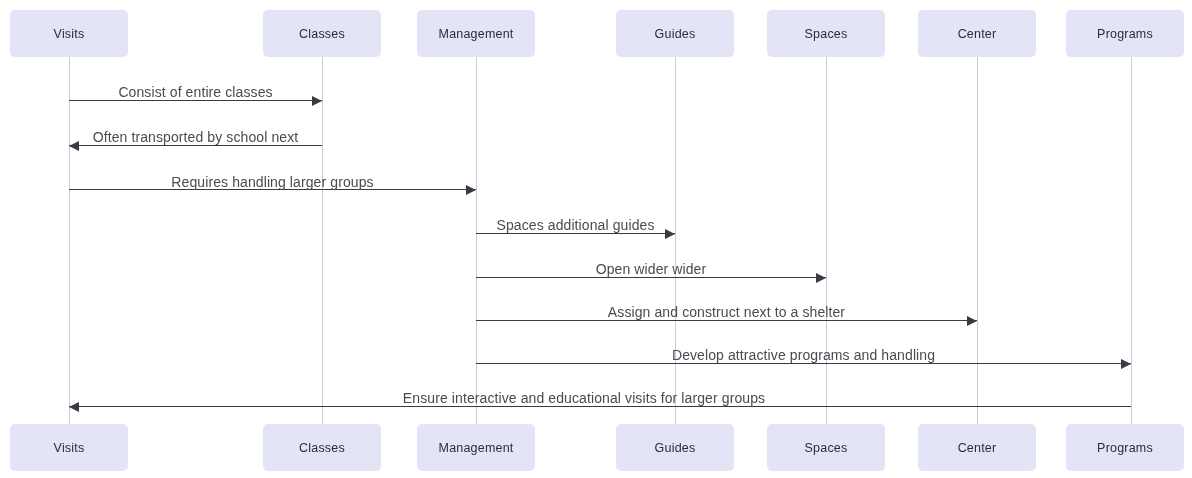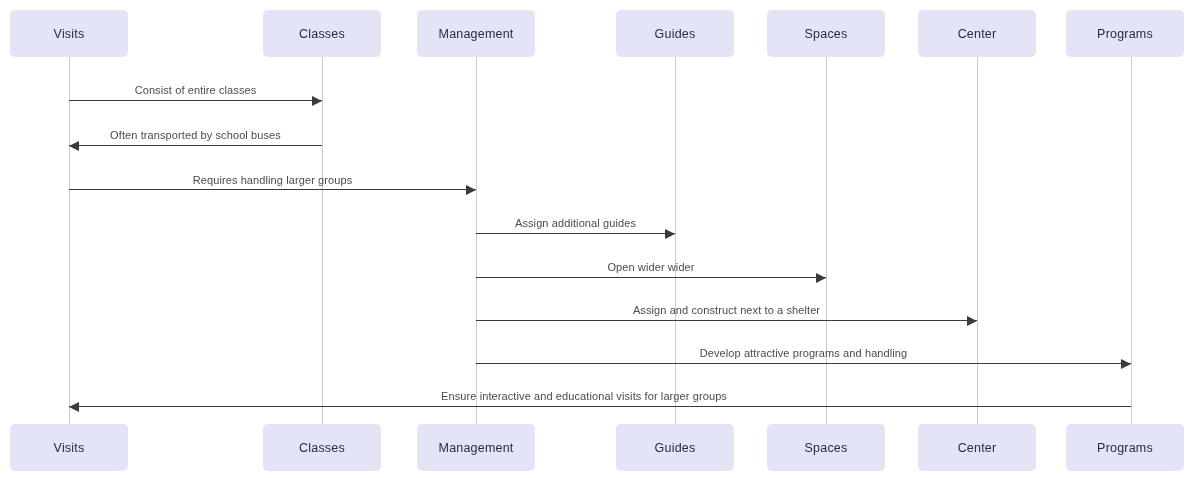--- a/index.html
+++ b/index.html
@@ -38,21 +38,21 @@
   .arrowhead{
     position:absolute;
     width:0;height:0;
     border-top:5px solid transparent;
     border-bottom:5px solid transparent;
   }
   .arrowhead.right{ border-left:10px solid #3a3a42; }
   .arrowhead.left{ border-right:10px solid #3a3a42; }
   .msg-label{
     position:absolute;
-    font-size:11px;
+    font-size:14px;
     color:#4a4a52;
     white-space:nowrap;
     transform:translateX(-50%);
     letter-spacing:.1px;
   }
 </style>
 </head>
 <body>
 
 <div id="diagram">
@@ -87,27 +87,27 @@
       <div class="participant" style="left: 1066px; top: 10px; width: 118px; height: 47px; background: rgb(228, 228, 247);">
         <span>Programs</span>
       </div>
     </div>
   <div id="messages">
       <div class="msg-line" style="left: 69px; top: 100px; width: 253px; border-top-color: rgb(58, 58, 66);"></div>
       <div class="arrowhead right" style="top: 95.7px; left: 312px; border-left-color: rgb(58, 58, 66);"></div>
       <div class="msg-label" style="left: 195.5px; top: 84px; color: rgb(74, 74, 82);">Consist of entire classes</div>
       <div class="msg-line" style="left: 69px; top: 145px; width: 253px; border-top-color: rgb(58, 58, 66);"></div>
       <div class="arrowhead left" style="top: 140.7px; left: 69px; border-right-color: rgb(58, 58, 66);"></div>
-      <div class="msg-label" style="left: 195.5px; top: 129px; color: rgb(74, 74, 82);">Often transported by school buses</div>
+      <div class="msg-label" style="left: 195.5px; top: 129px; color: rgb(74, 74, 82);">Often transported by school next</div>
       <div class="msg-line" style="left: 69px; top: 189px; width: 407px; border-top-color: rgb(58, 58, 66);"></div>
       <div class="arrowhead right" style="top: 184.7px; left: 466px; border-left-color: rgb(58, 58, 66);"></div>
       <div class="msg-label" style="left: 272.5px; top: 174px; color: rgb(74, 74, 82);">Requires handling larger groups</div>
       <div class="msg-line" style="left: 476px; top: 233px; width: 199px; border-top-color: rgb(58, 58, 66);"></div>
       <div class="arrowhead right" style="top: 228.7px; left: 665px; border-left-color: rgb(58, 58, 66);"></div>
-      <div class="msg-label" style="left: 575.5px; top: 217px; color: rgb(74, 74, 82);">Assign additional guides</div>
+      <div class="msg-label" style="left: 575.5px; top: 217px; color: rgb(74, 74, 82);">Spaces additional guides</div>
       <div class="msg-line" style="left: 476px; top: 277px; width: 350px; border-top-color: rgb(58, 58, 66);"></div>
       <div class="arrowhead right" style="top: 272.7px; left: 816px; border-left-color: rgb(58, 58, 66);"></div>
       <div class="msg-label" style="left: 651px; top: 261px; color: rgb(74, 74, 82);">Open wider wider</div>
       <div class="msg-line" style="left: 476px; top: 320px; width: 501px; border-top-color: rgb(58, 58, 66);"></div>
       <div class="arrowhead right" style="top: 315.7px; left: 967px; border-left-color: rgb(58, 58, 66);"></div>
       <div class="msg-label" style="left: 726.5px; top: 304px; color: rgb(74, 74, 82);">Assign and construct next to a shelter</div>
       <div class="msg-line" style="left: 476px; top: 363px; width: 655px; border-top-color: rgb(58, 58, 66);"></div>
       <div class="arrowhead right" style="top: 358.7px; left: 1121px; border-left-color: rgb(58, 58, 66);"></div>
       <div class="msg-label" style="left: 803.5px; top: 347px; color: rgb(74, 74, 82);">Develop attractive programs and handling</div>
       <div class="msg-line" style="left: 69px; top: 406px; width: 1062px; border-top-color: rgb(58, 58, 66);"></div>

